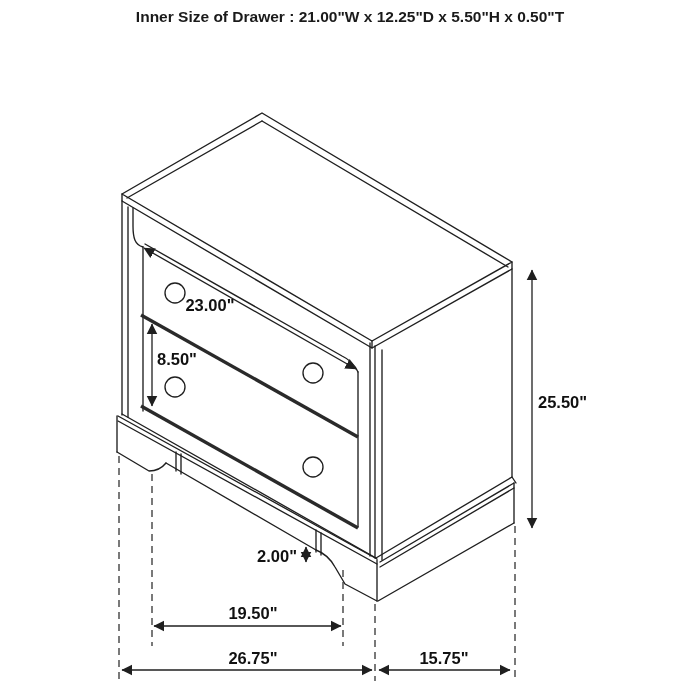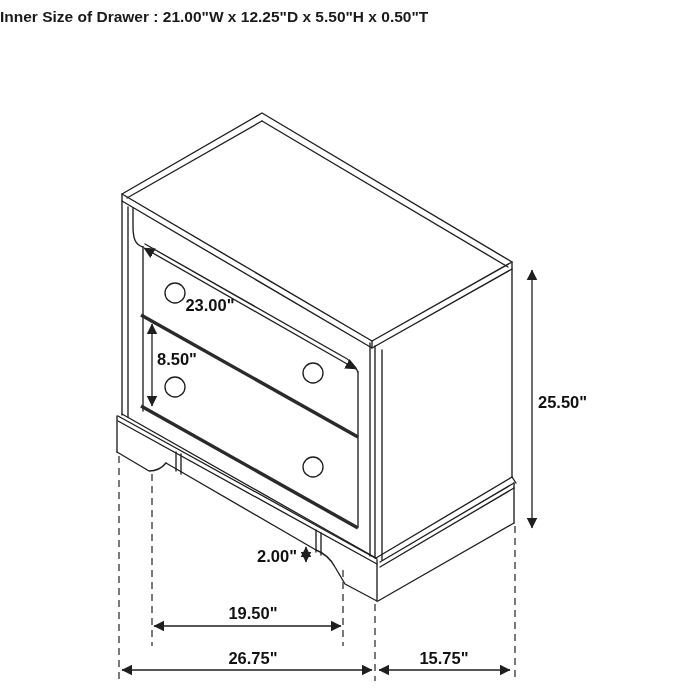--- a/index.html
+++ b/index.html
@@ -1,21 +1,21 @@
 <!DOCTYPE html>
 <html><head>
 <meta charset="utf-8">
 <style>
   html,body{margin:0;padding:0;background:#ffffff;}
   .stage{
     position:relative;width:700px;height:700px;background:#ffffff;
     font-family:"Liberation Sans",sans-serif;overflow:hidden;
   }
   .title{
-    position:absolute;top:8px;left:0;width:700px;
+    position:absolute;top:8px;left:0;width:700px;text-align:center;
     font-size:15.5px;font-weight:bold;color:#1a1a1a;letter-spacing:0px;
   }
   svg{position:absolute;top:0;left:0;}
   .ln{stroke:#1f1f1f;stroke-width:1.35;fill:none;stroke-linecap:round;stroke-linejoin:round;}
   .thick{stroke:#2a2a2a;stroke-width:3.4;fill:none;stroke-linecap:butt;}
   .dash{stroke:#2a2a2a;stroke-width:1.25;fill:none;stroke-dasharray:7 5;}
   .dim{stroke:#1f1f1f;stroke-width:1.3;fill:none;}
   .dimtxt{font-family:"Liberation Sans",sans-serif;font-size:16.5px;font-weight:bold;fill:#111111;}
   .face{fill:#ffffff;stroke:#1f1f1f;stroke-width:1.4;stroke-linejoin:round;}
 </style>

